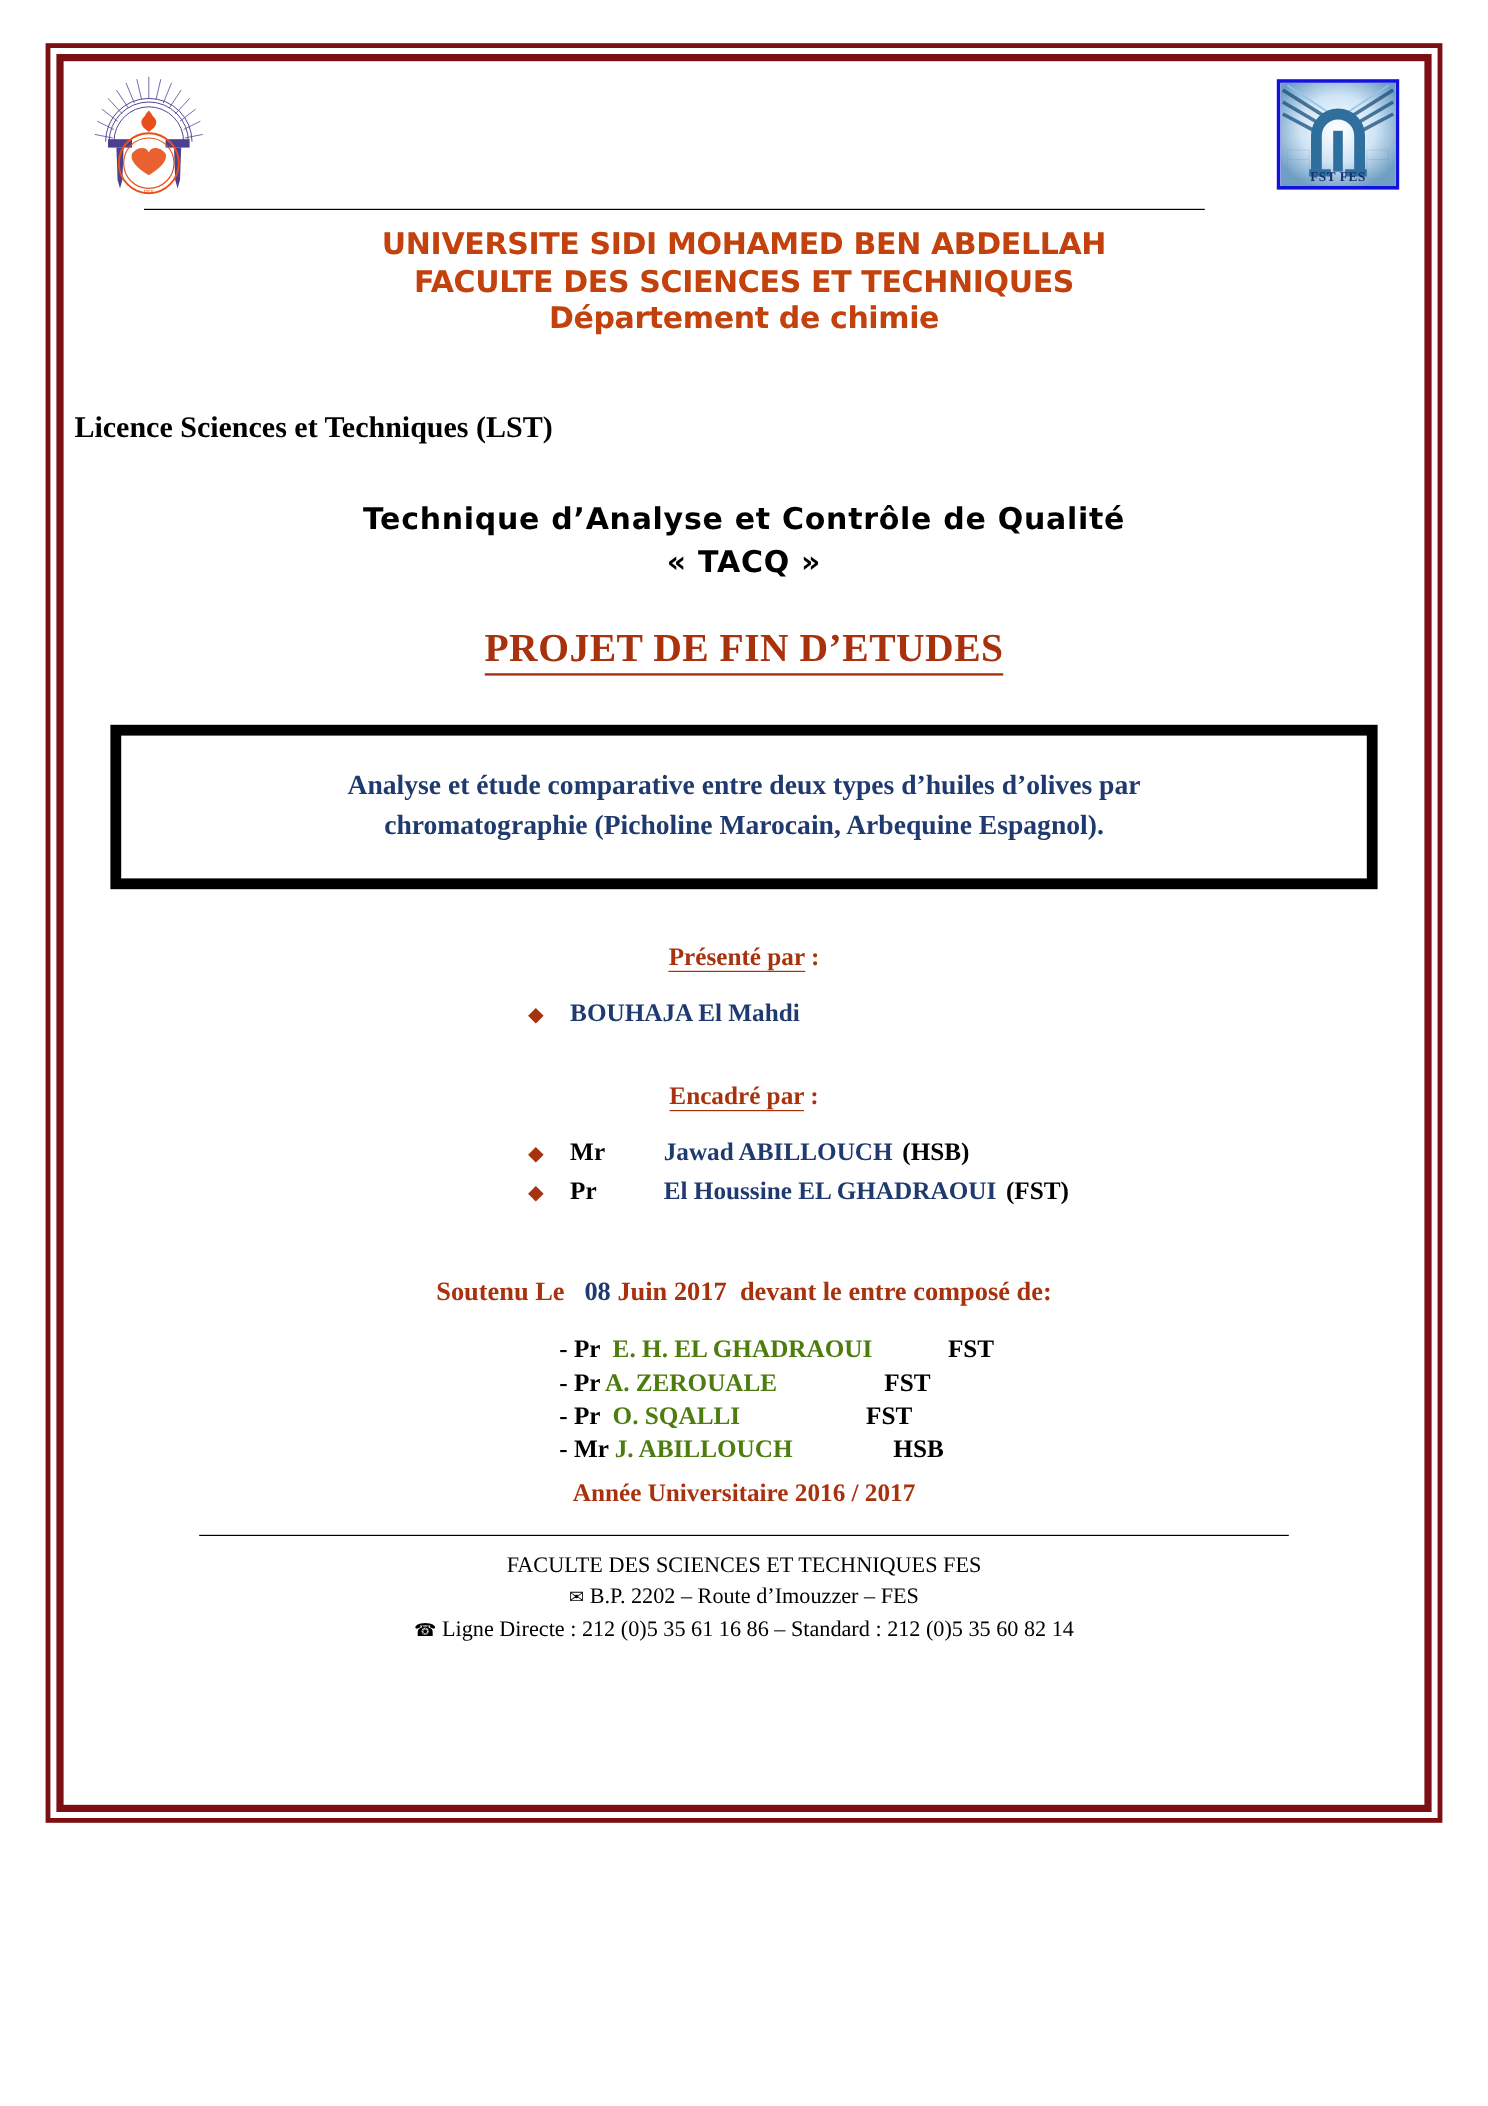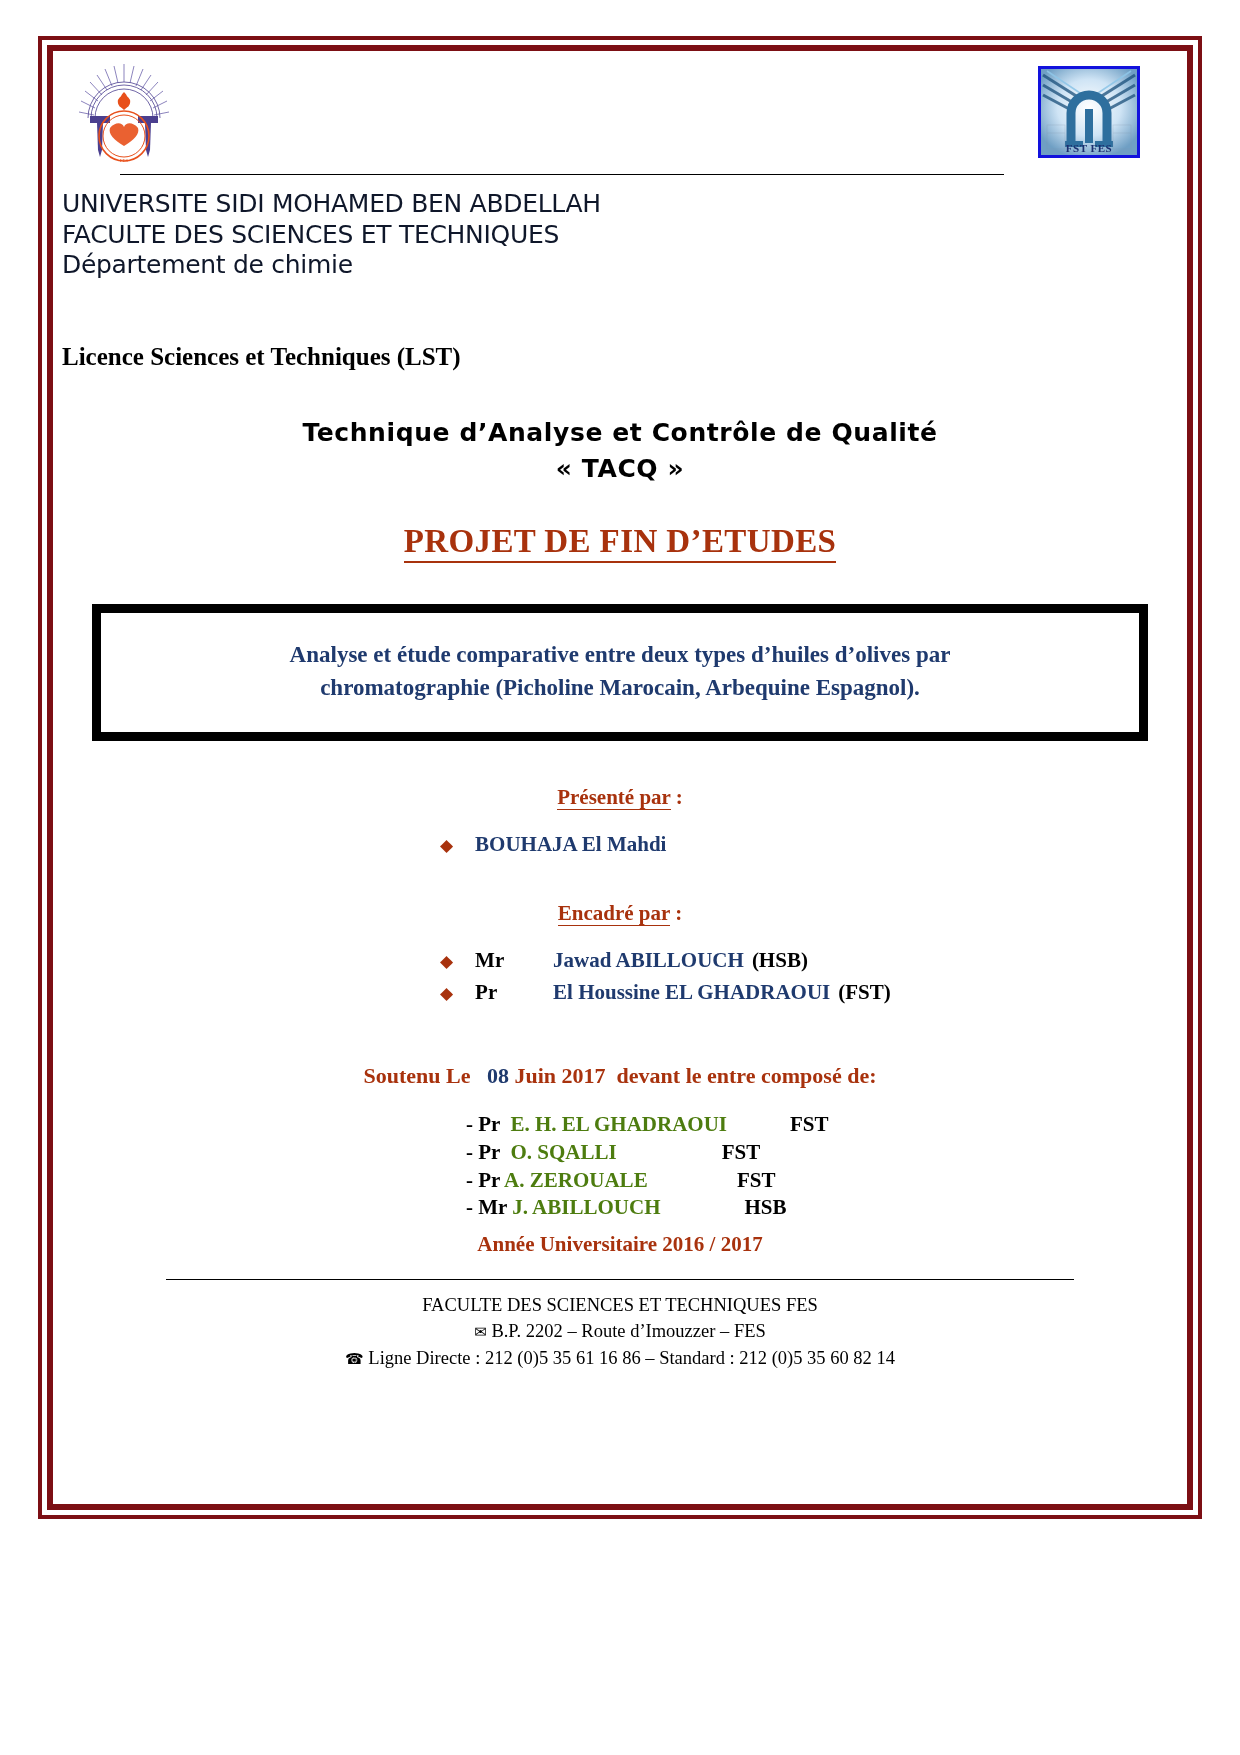--- a/index.html
+++ b/index.html
@@ -50,21 +50,21 @@
   }
   .logo-usmba {
     position: absolute;
     left: 12px;
     top: 0px;
     width: 100px;
     height: 112px;
   }
   .logo-fst {
     position: absolute;
-    right: 38px;
+    right: 12px;
     top: 8px;
     width: 102px;
     height: 92px;
     border: 3px solid #1212dd;
     box-sizing: border-box;
     background: #ffffff;
     overflow: hidden;
   }
   .logo-fst-label {
     position: absolute;
@@ -83,24 +83,24 @@
   .header-rule {
     margin: 0 auto;
     width: 884px;
     border-top: 1.5px solid #000;
     margin-left: 58px;
     margin-top: -4px;
   }
 
   
   .univ-header {
-    text-align: left;
+    text-align: center;
     font-family: "DejaVu Sans", "Liberation Sans", sans-serif;
-    font-weight: normal;
-    color: #0f172a;
+    font-weight: bold;
+    color: #c2410c;
     margin-top: 14px;
     line-height: 1.22;
     letter-spacing: -0.3px;
   }
   .univ-header .l1 { font-size: 25px; }
   .univ-header .l2 { font-size: 25px; }
   .univ-header .l3 { font-size: 25px; }
 
   
   .degree-line {
@@ -417,22 +417,22 @@
 
   <div class="defense-line">
     <span>Soutenu Le</span>&nbsp;&nbsp;
     <span class="datenum">08</span>
     <span>Juin 2017</span>&nbsp;
     <span>devant le entre composé de:</span>
   </div>
 
   <div class="jury">
     <div class="jury-row"><span class="jury-rank">- Pr</span>  <span class="jury-name">E. H. EL GHADRAOUI</span>            <span class="jury-inst">FST</span></div>
+    <div class="jury-row"><span class="jury-rank">- Pr</span> <span class="jury-name">A. ZEROUALE</span>                 <span class="jury-inst">FST</span></div>
     <div class="jury-row"><span class="jury-rank">- Pr</span>  <span class="jury-name">O. SQALLI</span>                    <span class="jury-inst">FST</span></div>
-    <div class="jury-row"><span class="jury-rank">- Pr</span> <span class="jury-name">A. ZEROUALE</span>                 <span class="jury-inst">FST</span></div>
     <div class="jury-row"><span class="jury-rank">- Mr</span> <span class="jury-name">J. ABILLOUCH</span>                <span class="jury-inst">HSB</span></div>
   </div>
 
 
   <div class="acad-year">Année Universitaire  2016 / 2017</div>
 
   <div class="footer-rule"></div>
   <div class="footer">
     <div>FACULTE DES SCIENCES ET TECHNIQUES FES</div>
     <div>

